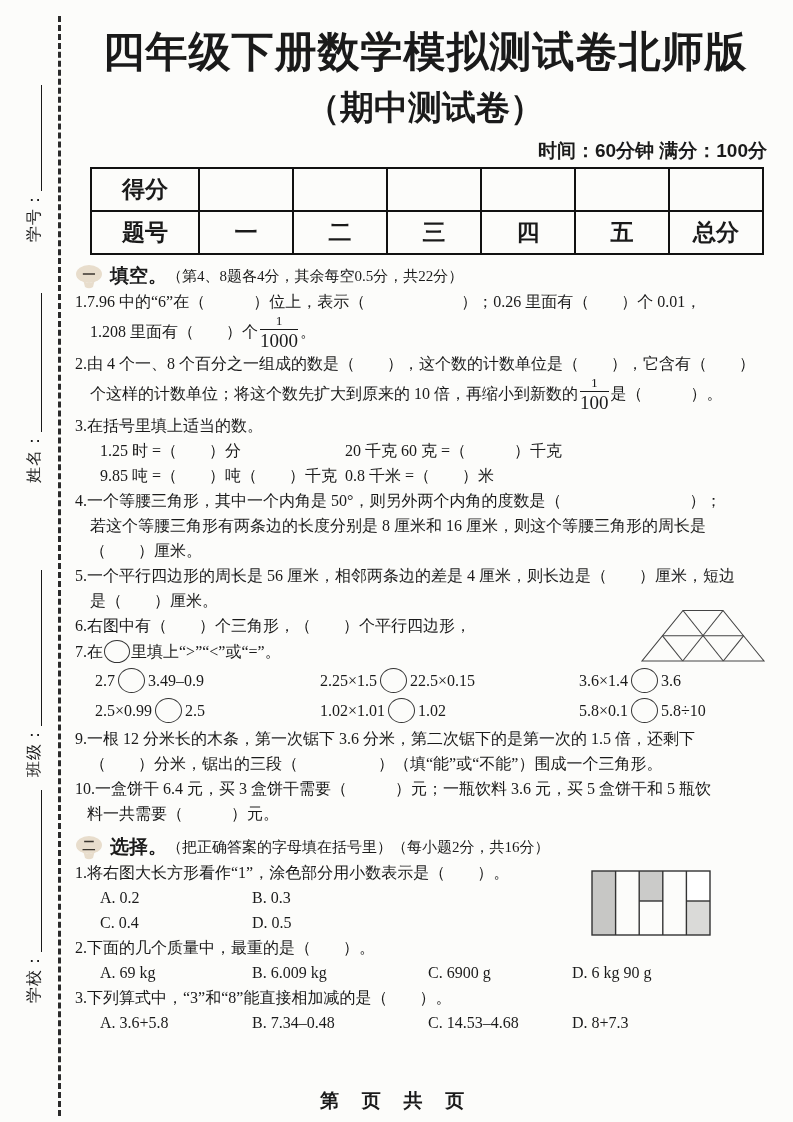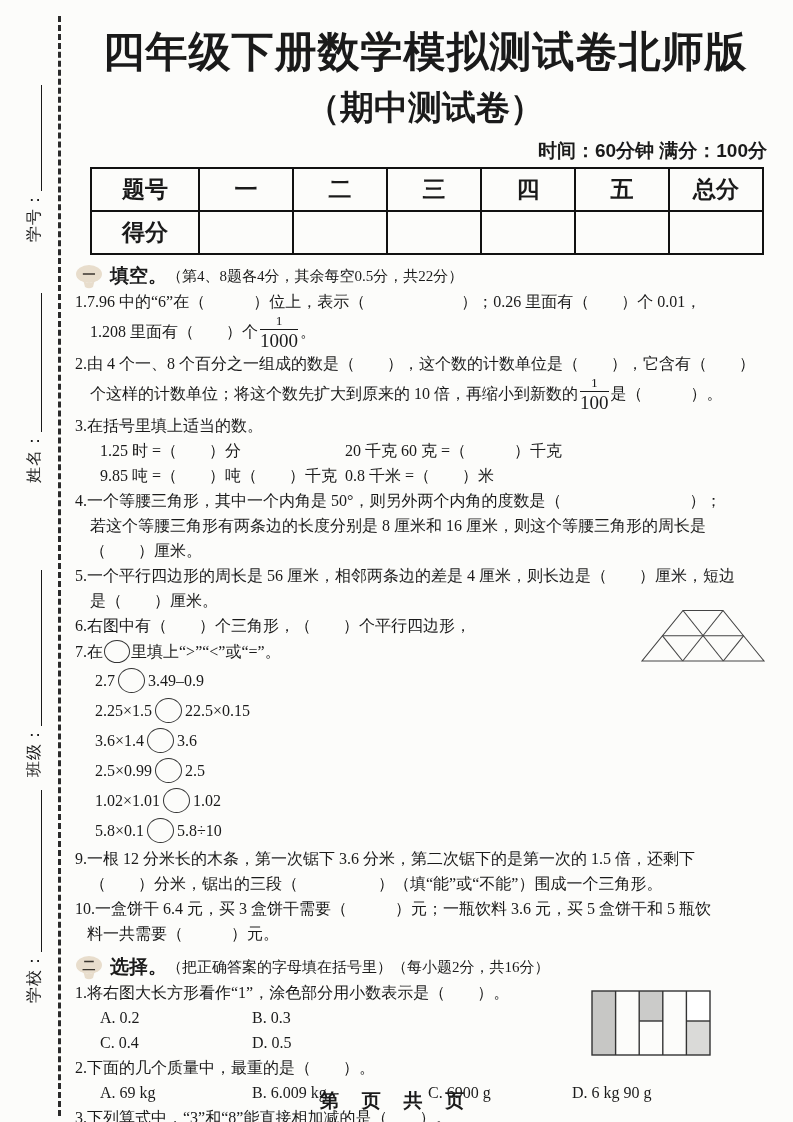--- a/index.html
+++ b/index.html
@@ -64,21 +64,21 @@
   
   .circle {
     display:inline-block; width:27px; height:25px; border:1.3px solid #333;
     border-radius:50%; vertical-align:-7px; margin:0 3px;
   }
   .circle.lead { width:26px; height:23px; margin:0 1px; vertical-align:-6px; }
   .sq-box {
     display:inline-block; width:20px; height:23px; border:1.3px solid #333;
     border-radius:4px; vertical-align:-6px; margin:0 3px;
   }
-  .cmp-row { display:flex; line-height:30px; padding-left:20px;flex-direction:column; }
+  .cmp-row { display:flex; line-height:30px; padding-left:20px; }
   .cmp-c1 { width:225px; } .cmp-c2 { width:259px; } .cmp-c3 { flex:1; }
   .fill-row { display:flex; line-height:25px; padding-left:25px; white-space:pre-wrap; }
   .fill-l { width:245px; } .fill-r { flex:1; }
   .opt-row { display:flex; line-height:25px; padding-left:25px; }
   .o1 { width:152px; } .o2 { width:176px; } .o3 { width:144px; } .o4 { flex:1; }
   
   .fig-tri { position:absolute; left:565px; top:-4px; }
   .fig-rect { position:absolute; left:516px; top:10px; }
   
   .page-footer {
@@ -110,36 +110,36 @@
   </div>
 
   <div class="main">
     <div class="exam-title">四年级下册数学模拟测试卷北师版</div>
     <div class="exam-subtitle">（期中测试卷）</div>
     <div class="meta">时间：60分钟  满分：100分</div>
 
     <table class="score-table">
       <tbody>
           <tr>
+        <td class="c0">得分</td>
+        <td class="cn"></td>
+        <td class="cn"></td>
+        <td class="cn"></td>
+        <td class="cn"></td>
+        <td class="cn"></td>
+        <td class="cn"></td>
+      </tr>
+      <tr>
         <td class="c0">题号</td>
         <td class="cn">一</td>
         <td class="cn">二</td>
         <td class="cn">三</td>
         <td class="cn">四</td>
         <td class="cn">五</td>
         <td class="cn">总分</td>
-      </tr>
-      <tr>
-        <td class="c0">得分</td>
-        <td class="cn"></td>
-        <td class="cn"></td>
-        <td class="cn"></td>
-        <td class="cn"></td>
-        <td class="cn"></td>
-        <td class="cn"></td>
       </tr>
     </tbody>
       </table>
 
     <div class="sec-head">
       <svg class="badge" width="28" height="25" viewBox="0 0 28 25">
         <ellipse cx="14" cy="10" rx="13" ry="9" fill="#e8ddcc"></ellipse>
         <path d="M8.5 17 Q14 21 19.5 17 L18 23 Q14 25.5 10 23 Z" fill="#e8ddcc"></path>
         <text x="14" y="15" text-anchor="middle" font-size="13" font-weight="bold" fill="#3a352e">一</text>
       </svg>

